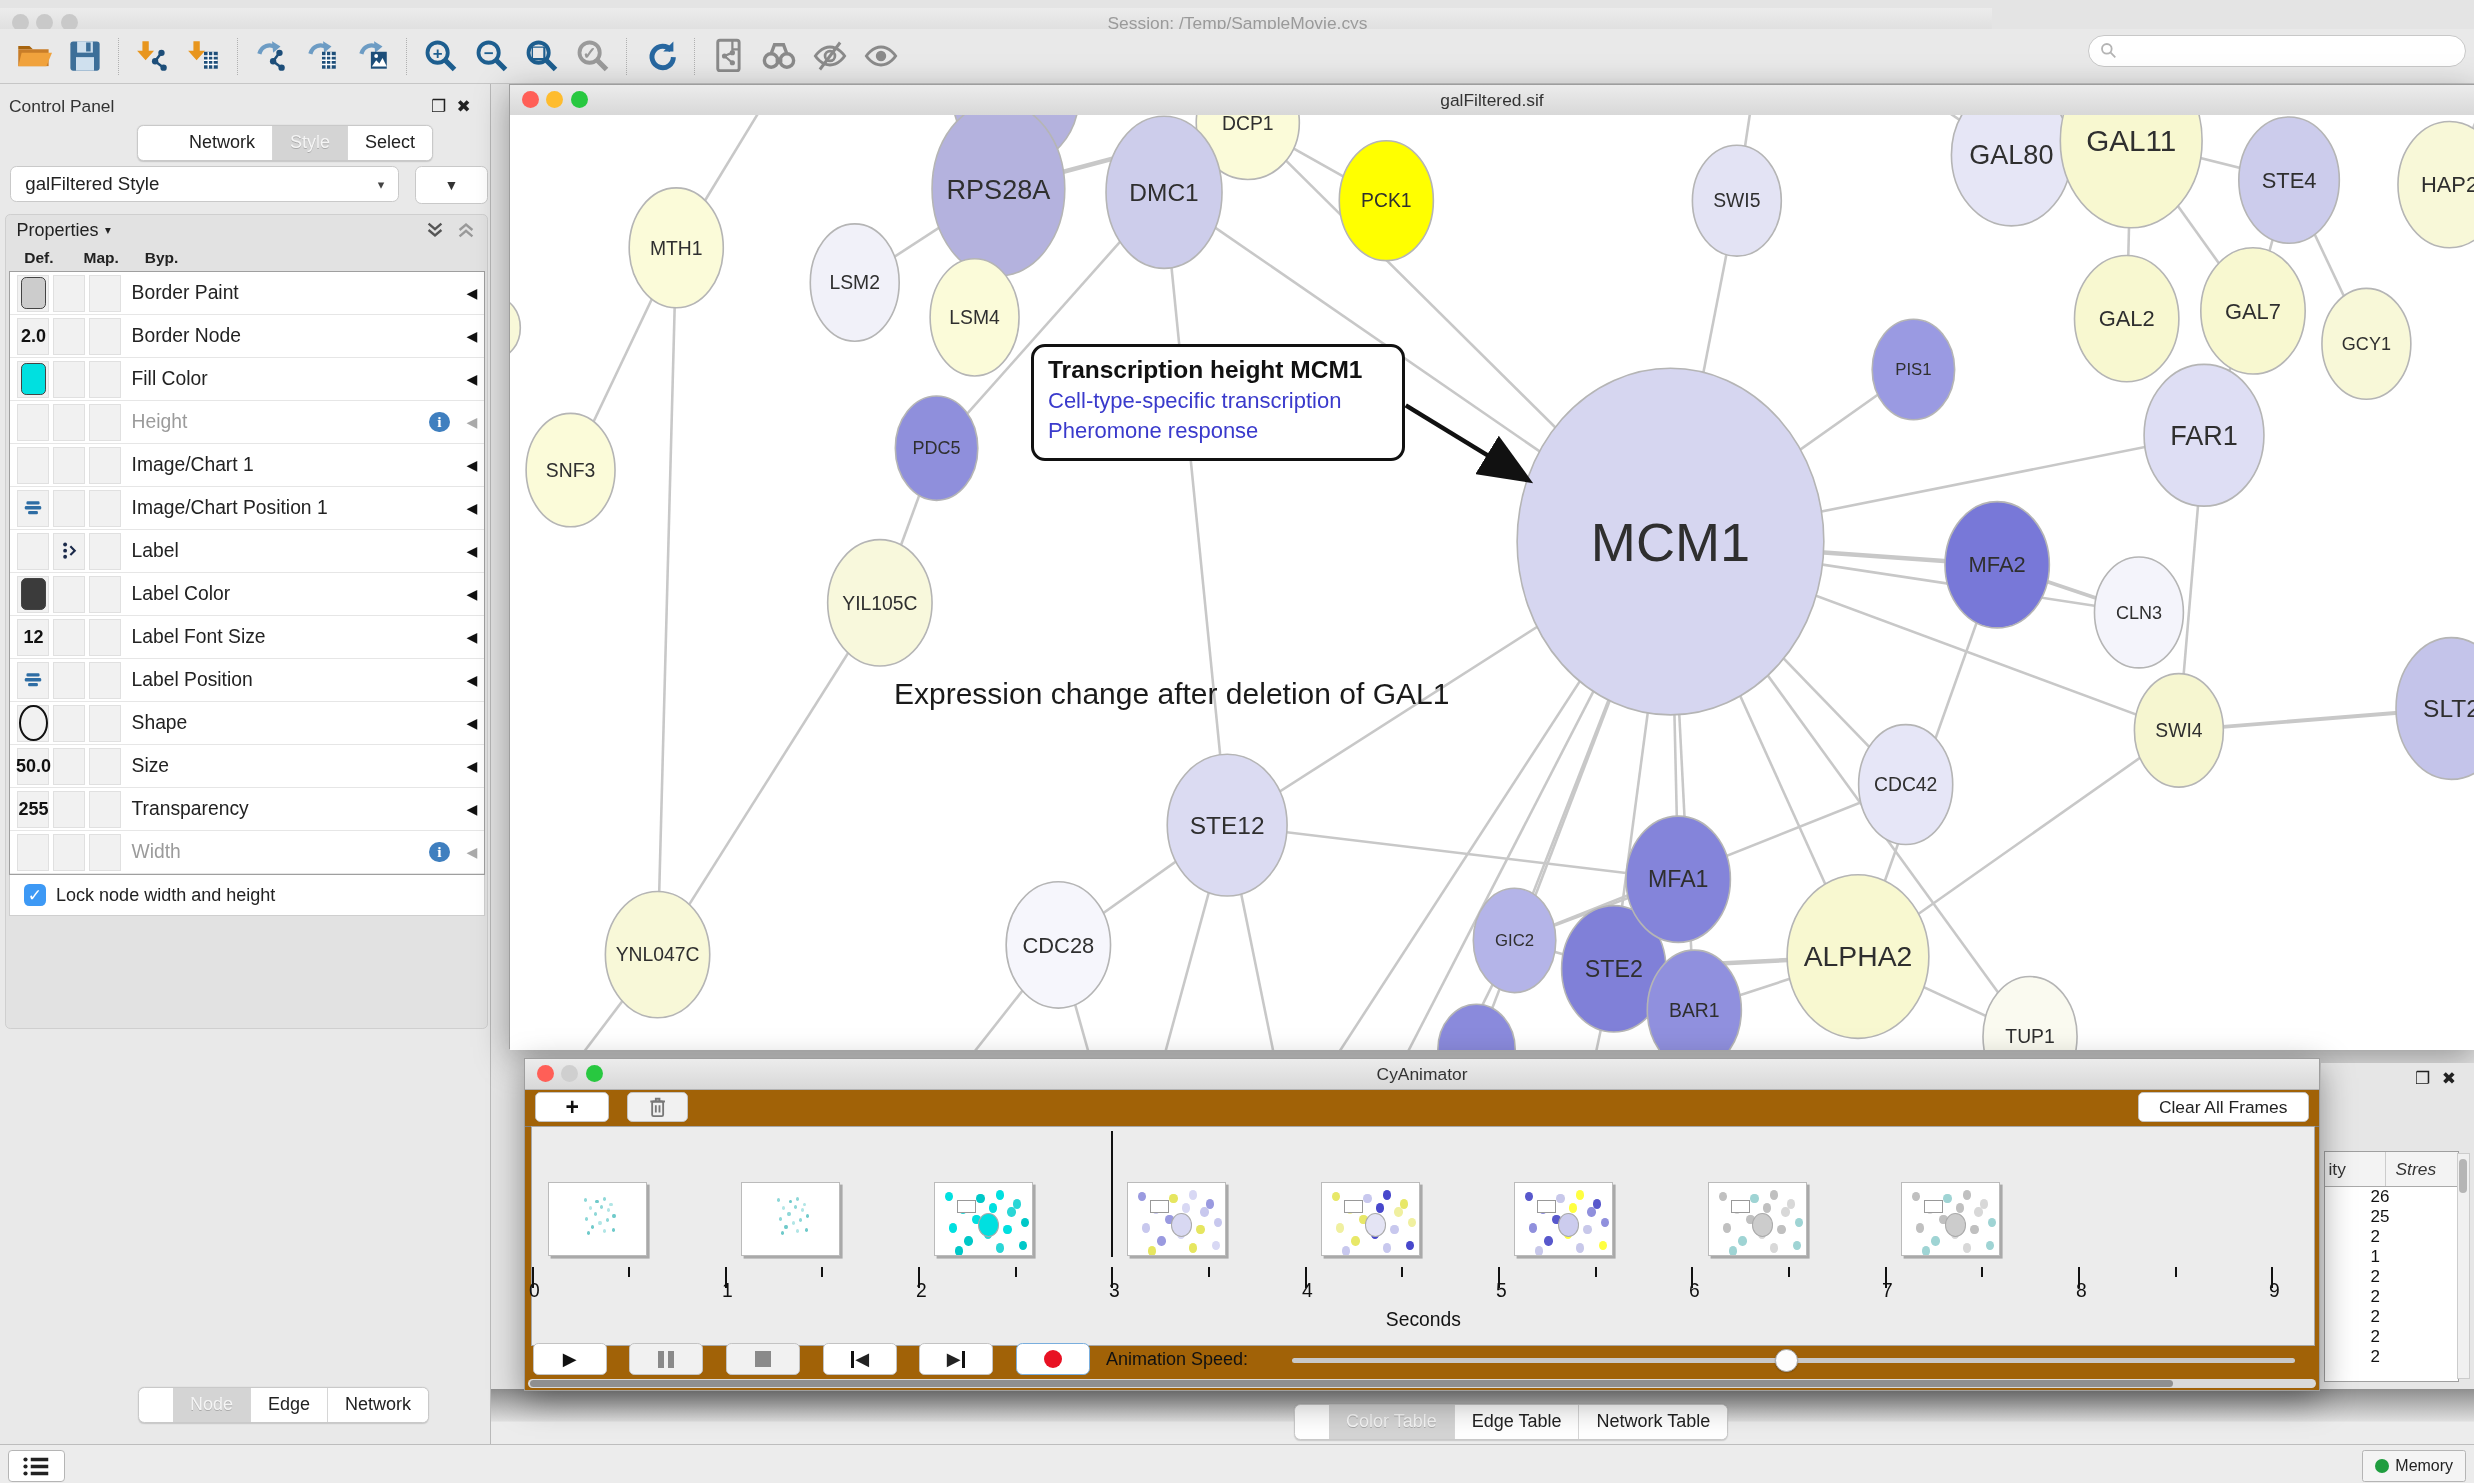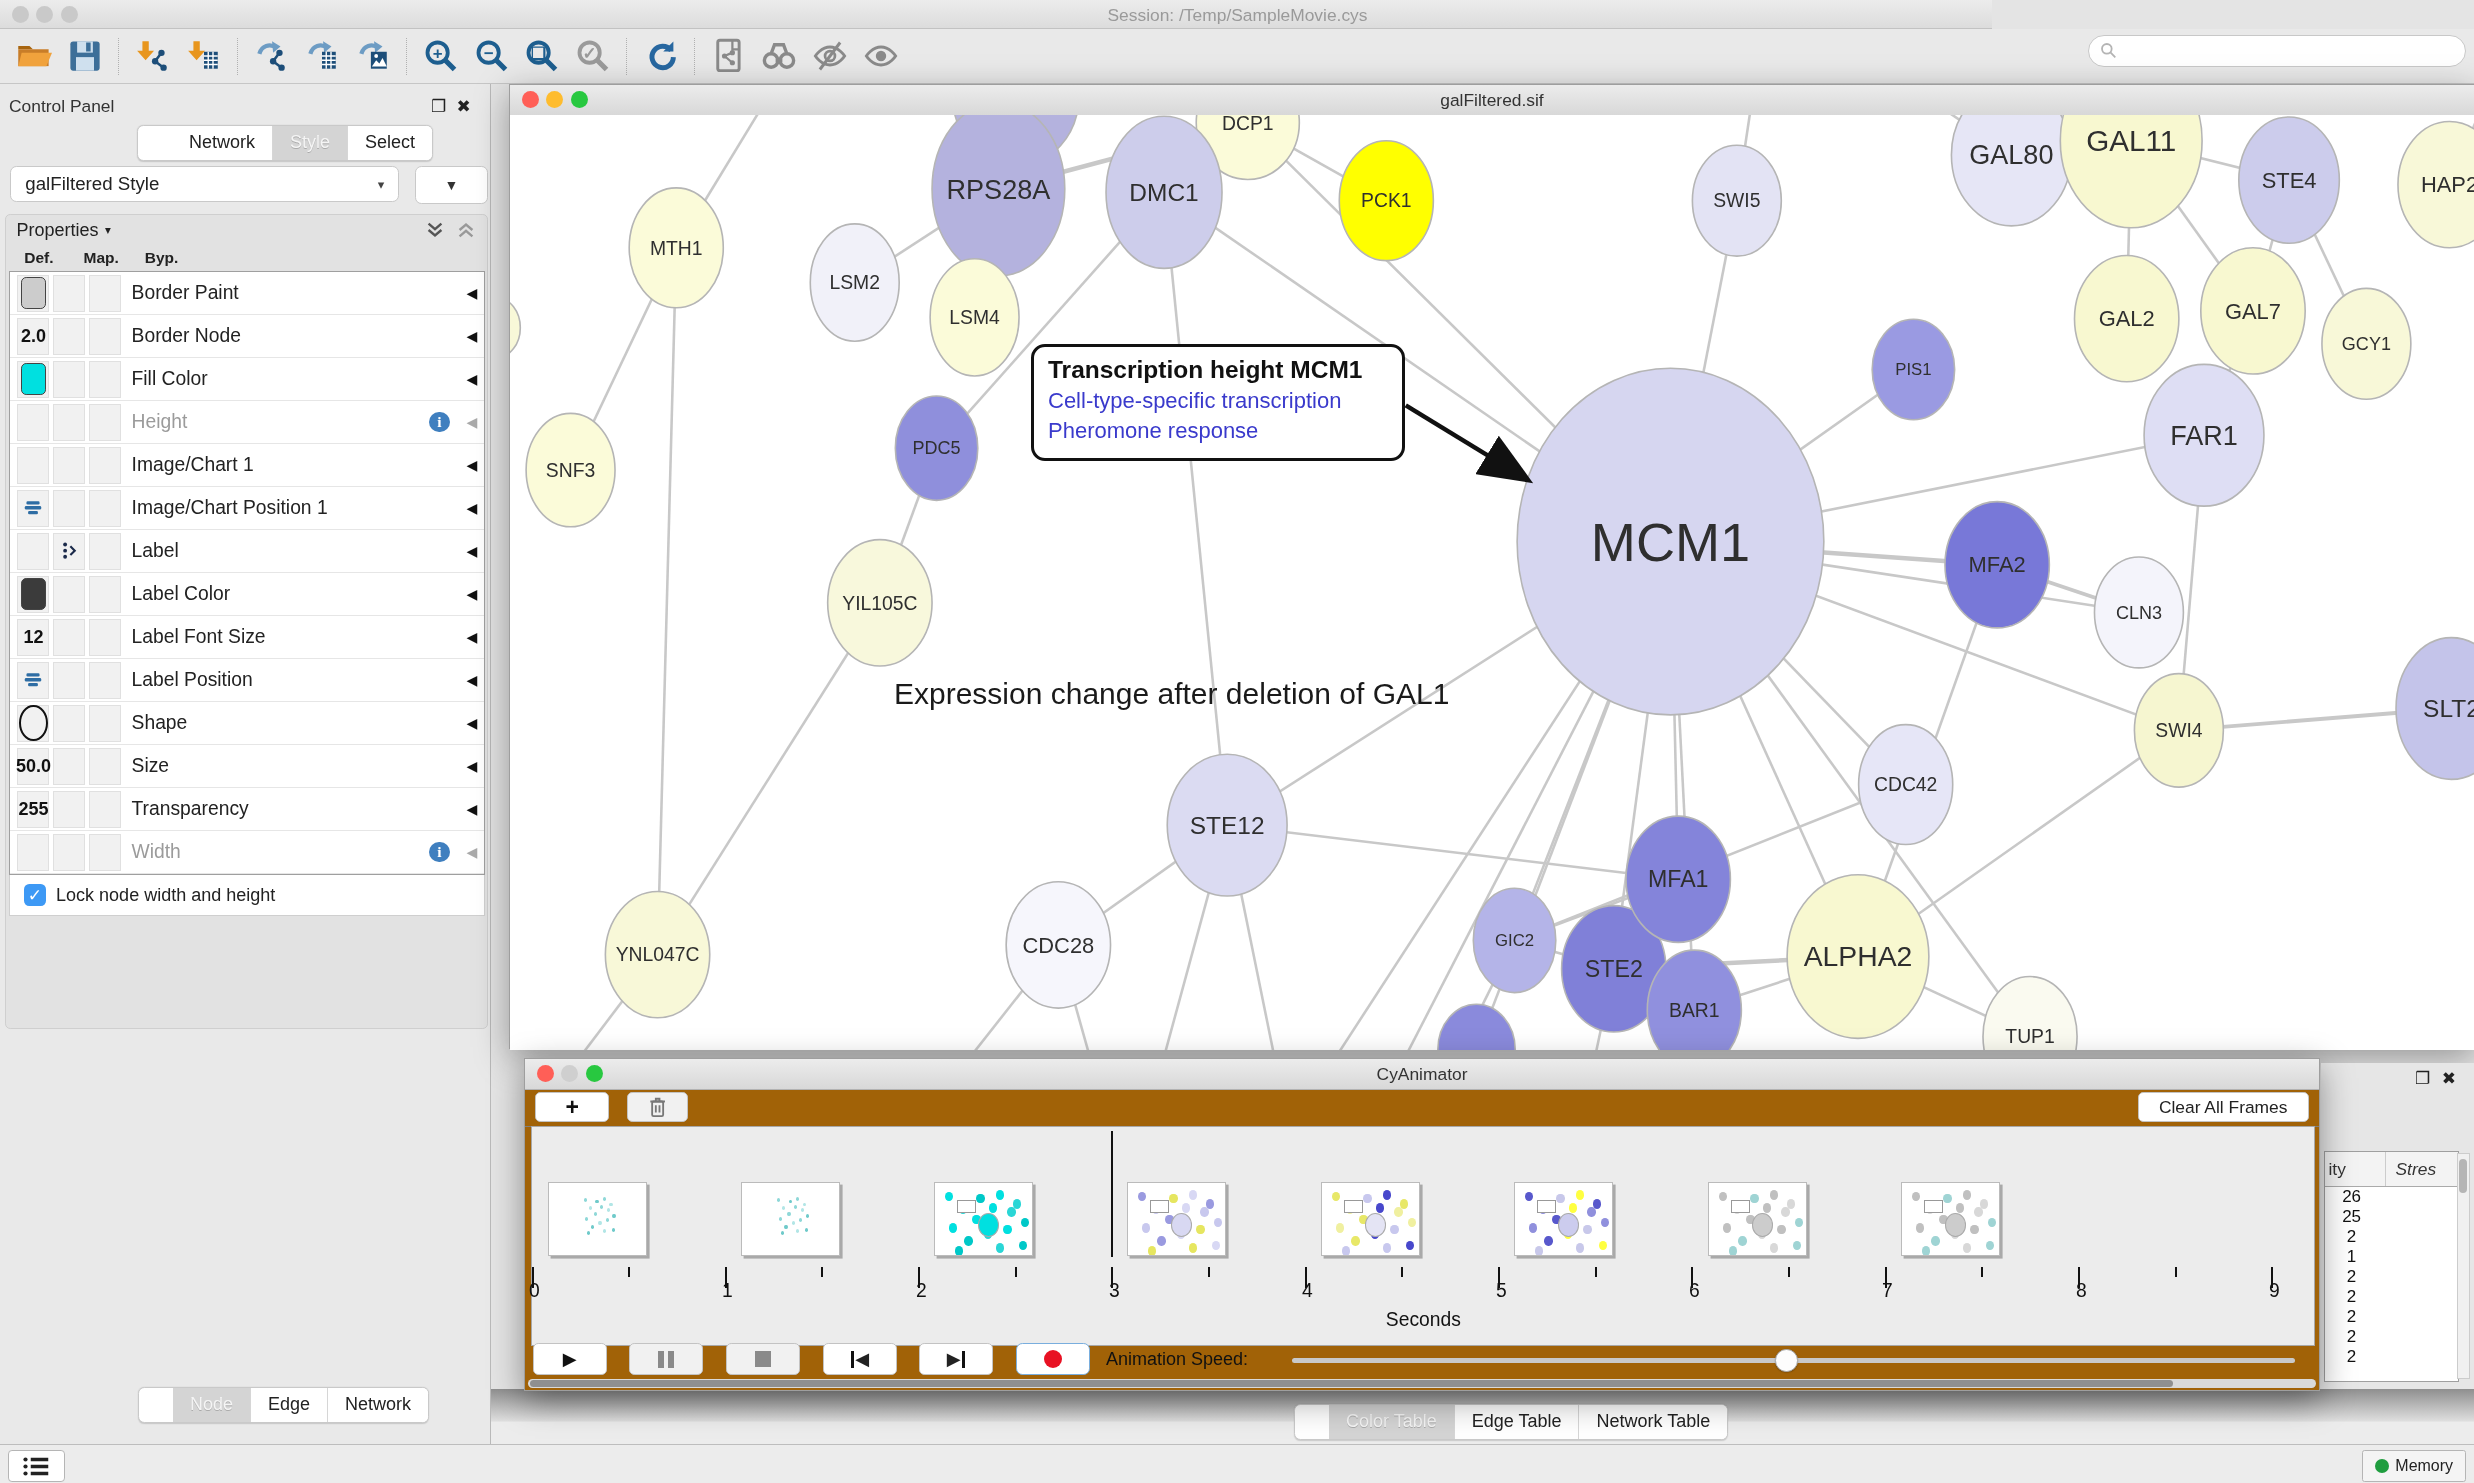--- a/index.html
+++ b/index.html
@@ -1,21 +1,21 @@
 <!DOCTYPE html>
 <html style="font-size:10.3px"><head>
 <meta charset="utf-8">
 <style>
   html,body{margin:0;padding:0;}
   body{width:2475px;height:1484px;position:relative;overflow:hidden;
        font-family:"Liberation Sans",sans-serif;background:#e4e4e4;color:#222;}
   .abs{position:absolute;}
 
   
-  .titlebar{left:0;top:0;width:1992px;height:28px;background:linear-gradient(#ececec,#dcdcdc);
+  .titlebar{left:0;top:8px;width:1992px;height:28px;background:linear-gradient(#ececec,#dcdcdc);
             border-bottom:0.6px solid #c2c2c2;}
   .tl{width:17px;height:17px;border-radius:50%;top:5.8px;}
   .tl.g1{left:11.6px;background:#c9c9c9;} .tl.g2{left:36px;background:#c9c9c9;} .tl.g3{left:61px;background:#c9c9c9;}
   .apptitle{left:0;top:5.2px;width:2475px;text-align:center;font-size:17.4px;color:#9a9a9a;}
   .toolbar{left:0;top:29px;width:2475px;height:55px;background:#e9e9e9;border-bottom:0.6px solid #c6c6c6;
            display:flex;align-items:center;padding-left:9px;box-sizing:border-box;}
   .tico{width:43px;height:40px;display:flex;align-items:center;justify-content:center;margin:0 3.9px;}
   .tico svg{width:36px;height:36px;}
   .tsep{width:0.6px;height:37px;border-left:1.3px dotted #b0b0b0;margin:0 7.7px;}
   .search{right:9px;top:35px;width:378px;height:32px;background:#fff;border:0.6px solid #c8c8c8;
@@ -117,21 +117,21 @@
   .hthumb{position:absolute;left:2.6px;top:0.6px;width:1643px;height:7.7px;background:#8f8f8f;border-radius:3.9px;}
 
   
   .tablepanel{left:2321px;top:1063px;width:153px;height:326px;background:#e6e6e6;z-index:10;}
   .tp-icons{position:absolute;right:6.4px;top:5.2px;font-size:17px;color:#222;letter-spacing:11.6px;}
   .tp-table{position:absolute;left:2.6px;top:88px;width:133px;height:229px;background:#fff;border:0.6px solid #9f9f9f;}
   .tp-head{height:34px;background:#f3f3f3;border-bottom:0.6px solid #aaa;display:flex;font-size:17.4px;color:#333;align-items:center;}
   .tp-head .c1{width:57px;padding-left:3.9px;border-right:0.6px solid #ccc;height:100%;display:flex;align-items:center;}
   .tp-head .c2{flex:1;display:flex;align-items:center;padding-left:9px;font-style:italic;}
   .tp-row{height:20px;font-size:17px;color:#111;display:flex;}
-  .tp-row .v{width:54px;text-align:center;}
+  .tp-row .v{width:54px;text-align:left;margin-left:46px;}
   .vscroll{position:absolute;right:3.9px;top:90px;width:11.6px;height:224px;background:#f0f0f0;border:0.6px solid #ccc;}
   .vthumb{position:absolute;left:1.3px;top:5.2px;width:7.7px;height:34px;background:#b5b5b5;border-radius:3.9px;}
   .botband{left:491px;top:1389px;width:1984px;height:32px;background:linear-gradient(#8f8f8f,#dedede);z-index:5;}
   .botarea{left:491px;top:1422px;width:1984px;height:22px;background:#ececec;z-index:5;}
   .bottabs{left:1294px;top:1404px;z-index:20;}
 </style>
 </head>
 <body>
 
 <div class="abs titlebar">

